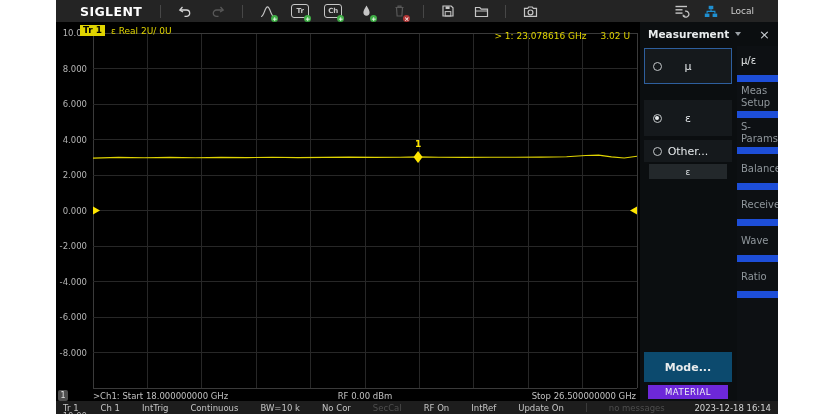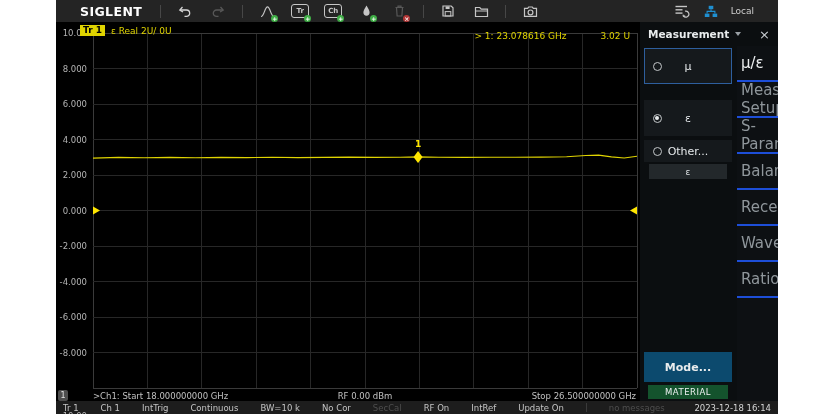--- a/index.html
+++ b/index.html
@@ -16,21 +16,21 @@
   .badge.green{background:#3fae46}
   .badge.red{background:#b23636}
   .boxicon{width:16px;height:12px;border:1px solid #c6c6c6;border-radius:3px;font-size:7px;color:#c6c6c6;display:flex;align-items:center;justify-content:center;font-weight:bold}
   .tb-right{margin-left:auto;display:flex;align-items:center;gap:11px}
   .local{color:#cfcfcf;font-size:9px}
 
   
   .chart{position:absolute;left:0;top:22px;width:584px;height:379px;background:#000}
   .tracerow{position:absolute;left:24px;top:3px;display:flex;align-items:center;gap:6px;font-size:9px;color:#e0d400;z-index:3;white-space:nowrap}
   .chip{background:#e0d400;color:#000;font-weight:bold;padding:0 3px;line-height:11px}
-  .mread{position:absolute;top:9px;right:10px;display:flex;gap:34px;font-size:9px;color:#e0d400;z-index:3;white-space:nowrap}
+  .mread{position:absolute;top:9px;right:10px;display:flex;gap:14px;font-size:9px;color:#e0d400;z-index:3;white-space:nowrap}
   .ylabels{position:absolute;left:0;top:11px;width:33px;height:355px;z-index:2}
   .ylab{position:absolute;right:2px;transform:translateY(-50%);font-size:8.5px;color:#b4b4b4;white-space:nowrap}
   .plot{position:absolute;left:37px;top:11px;width:544px;height:355px}
   .plot svg{position:absolute;left:0;top:0;overflow:visible}
   .cfoot{position:absolute;left:0;top:368px;width:584px;height:12px;font-size:8.5px;color:#c0c0c0}
   .chbadge{position:absolute;left:2px;top:0;width:10px;height:11px;background:#4e4e4e;color:#e2e2e2;font-size:8px;line-height:11px;text-align:center;border-radius:2px}
   .cf-start{position:absolute;left:37px;top:1px}
   .cf-rf{position:absolute;left:309px;top:1px;transform:translateX(-50%)}
   .cf-stop{position:absolute;right:4px;top:1px}
 
@@ -40,23 +40,23 @@
   .caret{width:0;height:0;border-left:3.5px solid transparent;border-right:3.5px solid transparent;border-top:4px solid #9aa0a5;margin-left:6px}
   .closex{margin-left:auto;color:#c9ced2;font-size:13px;line-height:13px;font-weight:normal;cursor:default}
   .mcol{position:absolute;left:0;top:24px;width:97px;bottom:0}
   .opt{position:absolute;left:4px;width:88px;background:#15191c;border:1px solid transparent;display:flex;align-items:center;justify-content:center;box-sizing:border-box}
   .opt.focus{border-color:#2e5f9e}
   .opt .radio{position:absolute;left:8px;width:9px;height:9px;border:1.5px solid #c3c7c9;border-radius:50%;box-sizing:border-box}
   .opt .radio.sel::after{content:"";position:absolute;left:1px;top:1px;width:4px;height:4px;background:#e8ebec;border-radius:50%}
   .opt .olabel{color:#e4e8ea;font-size:11px}
   .subbar{position:absolute;left:9px;width:78px;top:118px;height:15px;background:#23282b;color:#dde2e4;font-size:9px;display:flex;align-items:center;justify-content:center}
   .modebtn{position:absolute;left:4px;width:88px;top:306px;height:30px;background:#0c4a6e;color:#e9eced;font-size:11px;font-weight:bold;display:flex;align-items:center;justify-content:center}
-  .matbar{position:absolute;left:8px;width:80px;top:339px;height:14px;background:#14532d;color:#eef1f2;font-size:8.5px;letter-spacing:.5px;display:flex;align-items:center;justify-content:center}
+  .matbar{position:absolute;left:8px;width:80px;top:339px;height:14px;background:#6d28d9;color:#eef1f2;font-size:8.5px;letter-spacing:.5px;display:flex;align-items:center;justify-content:center}
   .skeys{position:absolute;left:97px;top:24px;width:41px;bottom:0;background:#0d1013}
-  .skey{height:36px;display:flex;align-items:center;padding:0 4px;font-size:15px;line-height:1.2;color:#8f969b;border-bottom:2px solid #1d4ed8;box-sizing:border-box;cursor:default}
+  .skey{height:36px;display:flex;align-items:center;padding:0 4px;font-size:10px;line-height:1.2;color:#8f969b;border-bottom:7px solid #1d4ed8;box-sizing:border-box;cursor:default}
   .skey.active{color:#e9eced}
 
   
   .sbar{position:absolute;left:0;top:401px;width:722px;height:13px;background:#1d1d1d;display:flex;align-items:center;padding:0 7px;box-sizing:border-box;gap:22px;font-size:8.5px;color:#c4c4c4;white-space:nowrap}
   .sitem.dimmed{color:#4e4e4e}
   .ssep{width:1px;height:9px;background:#3a3a3a;flex:none}
   .smsg{color:#4e4e4e}
   .sclock{margin-left:auto;color:#d6d6d6}
 </style>
 </head>

